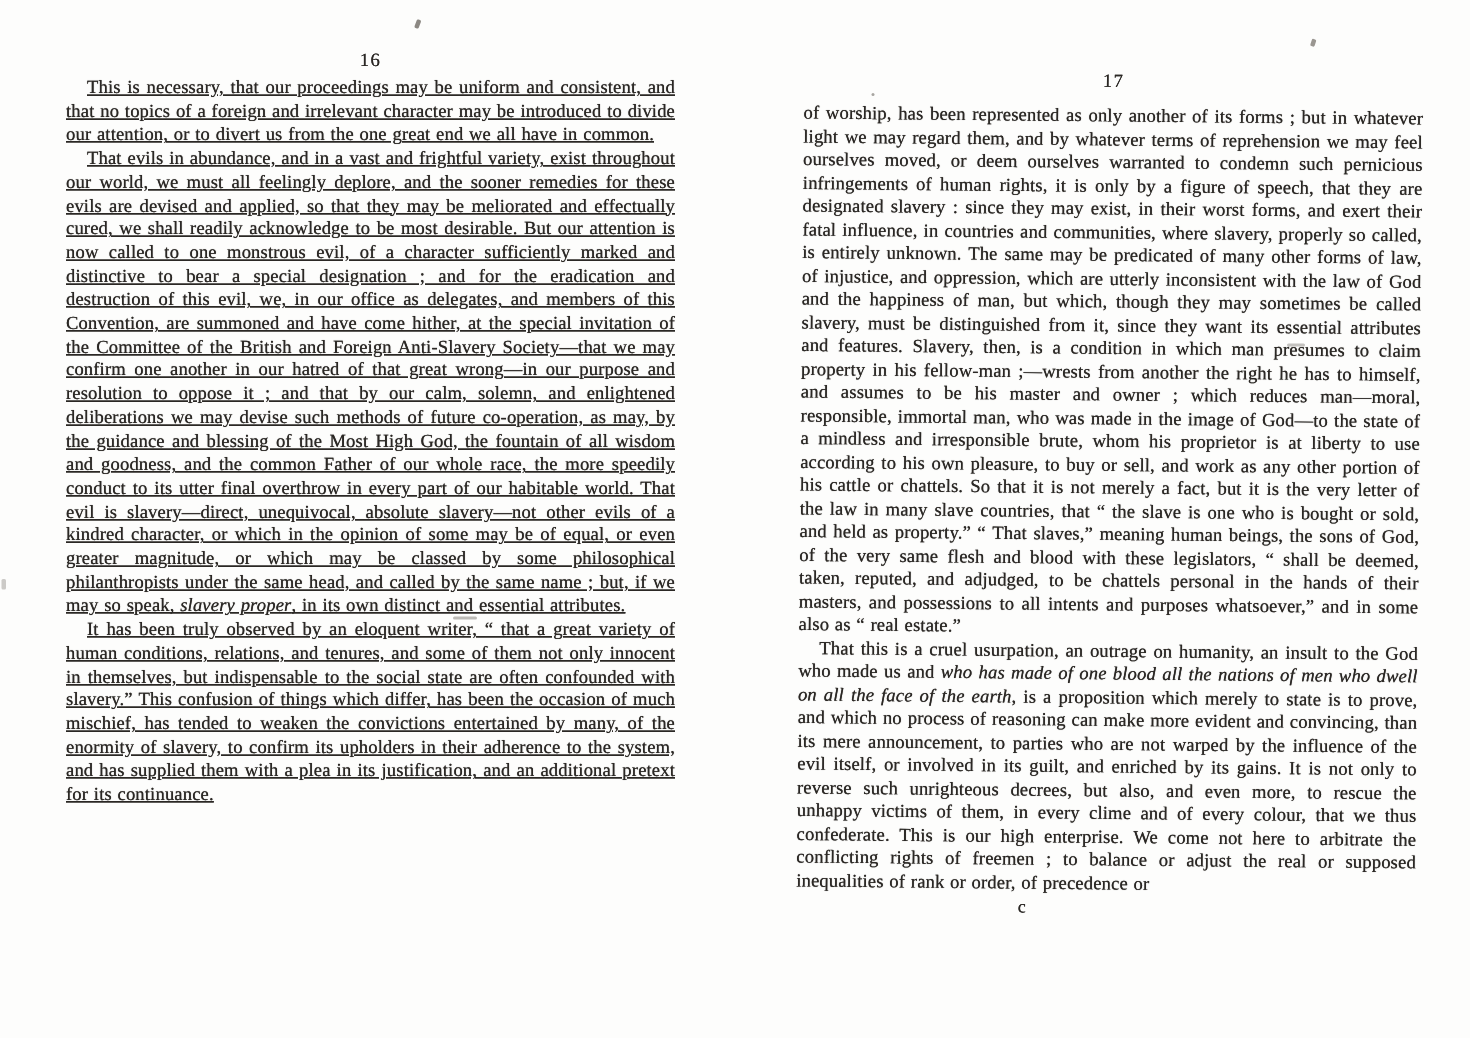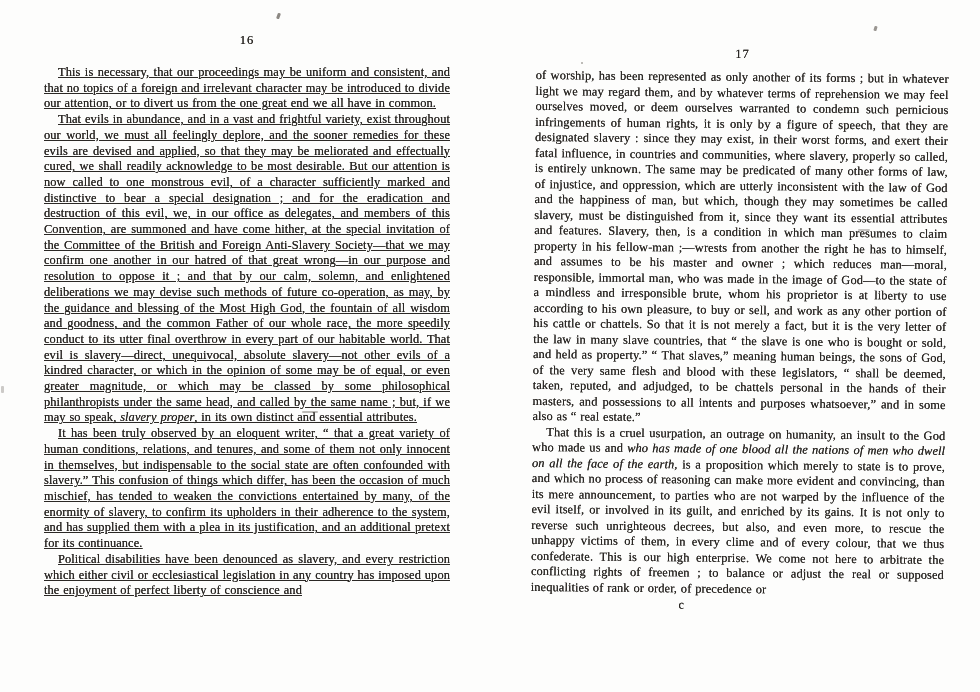--- a/index.html
+++ b/index.html
@@ -36,21 +36,21 @@
     transform-origin: 0 0;
   }
   .pageno {
     text-align: center;
     font-size: 12.5px;
     line-height: 14px;
     letter-spacing: 1px;
     color: #2b2825;
     text-shadow: 0 0 0.4px currentColor;
   }
-  .page-left .pageno { margin-bottom: 18px; }
+  .page-left .pageno { margin-bottom: 4px; }
   .page-right .pageno { margin-bottom: 9px; }
   .pagetext {
     font-size: 12.4px;
     text-align: justify;
     text-justify: inter-word;
     word-spacing: 0.6px;
     letter-spacing: 0.1px;
     text-shadow: 0 0 0.45px currentColor;
   }
   .page-left .pagetext { line-height: 15.7px; text-decoration: underline; }
@@ -86,21 +86,20 @@
 <body>
 
 <div class="spread">
 
   <section class="page page-left">
     <header class="pageno">16</header>
     <div class="pagetext">
         <p>This is necessary, that our proceedings may be uniform and consistent, and that no topics of a foreign and irrelevant character may be introduced to divide our attention, or to divert us from the one great end we all have in common.</p>
         <p>That evils in abundance, and in a vast and frightful variety, exist throughout our world, we must all feelingly deplore, and the sooner remedies for these evils are devised and applied, so that they may be meliorated and effectually cured, we shall readily acknowledge to be most desirable. But our attention is now called to one monstrous evil, of a character sufficiently marked and distinctive to bear a special designation&nbsp;; and for the eradication and destruction of this evil, we, in our office as delegates, and members of this Convention, are summoned and have come hither, at the special invitation of the Committee of the British and Foreign Anti-Slavery Society—that we may confirm one another in our hatred of that great wrong—in our purpose and resolution to oppose it&nbsp;; and that by our calm, solemn, and enlightened deliberations we may devise such methods of future co-operation, as may, by the guidance and blessing of the Most High God, the fountain of all wisdom and goodness, and the common Father of our whole race, the more speedily conduct to its utter final overthrow in every part of our habitable world. That evil is slavery—direct, unequivocal, absolute slavery—not other evils of a kindred character, or which in the opinion of some may be of equal, or even greater magnitude, or which may be classed by some philosophical philanthropists under the same head, and called by the same name&nbsp;; but, if we may so speak, <i>slavery proper</i>, in its own distinct and essential attributes.</p>
         <p>It has been truly observed by an eloquent writer, “&nbsp;that a great variety of human conditions, relations, and tenures, and some of them not only innocent in themselves, but indispensable to the social state are often confounded with slavery.” This confusion of things which differ, has been the occasion of much mischief, has tended to weaken the convictions entertained by many, of the enormity of slavery, to confirm its upholders in their adherence to the system, and has supplied them with a plea in its justification, and an additional pretext for its continuance.</p>
-        <p>Political disabilities have been denounced as slavery, and every restriction which either civil or ecclesiastical legislation in any country has imposed upon the enjoyment of perfect liberty of conscience and</p>
       </div>
   </section>
 
   <section class="page page-right">
     <header class="pageno">17</header>
     <div class="pagetext">
         <p class="noindent">of worship, has been represented as only another of its forms&nbsp;; but in whatever light we may regard them, and by whatever terms of reprehension we may feel ourselves moved, or deem ourselves warranted to condemn such pernicious infringements of human rights, it is only by a figure of speech, that they are designated slavery&nbsp;: since they may exist, in their worst forms, and exert their fatal influence, in countries and communities, where slavery, properly so called, is entirely unknown. The same may be predicated of many other forms of law, of injustice, and oppression, which are utterly inconsistent with the law of God and the happiness of man, but which, though they may sometimes be called slavery, must be distinguished from it, since they want its essential attributes and features. Slavery, then, is a condition in which man presumes to claim property in his fellow-man&nbsp;;—wrests from another the right he has to himself, and assumes to be his master and owner&nbsp;; which reduces man—moral, responsible, immortal man, who was made in the image of God—to the state of a mindless and irresponsible brute, whom his proprietor is at liberty to use according to his own pleasure, to buy or sell, and work as any other portion of his cattle or chattels. So that it is not merely a fact, but it is the very letter of the law in many slave countries, that “&nbsp;the slave is one who is bought or sold, and held as property.” “&nbsp;That slaves,” meaning human beings, the sons of God, of the very same flesh and blood with these legislators, “&nbsp;shall be deemed, taken, reputed, and adjudged, to be chattels personal in the hands of their masters, and possessions to all intents and purposes whatsoever,” and in some also as “&nbsp;real estate.”</p>
         <p>That this is a cruel usurpation, an outrage on humanity, an insult to the God who made us and <i>who has made of one blood all the nations of men who dwell on all the face of the earth</i>, is a proposition which merely to state is to prove, and which no process of reasoning can make more evident and convincing, than its mere announcement, to parties who are not warped by the influence of the evil itself, or involved in its guilt, and enriched by its gains. It is not only to reverse such unrighteous decrees, but also, and even more, to rescue the unhappy victims of them, in every clime and of every colour, that we thus confederate. This is our high enterprise. We come not here to arbitrate the conflicting rights of freemen&nbsp;; to balance or adjust the real or supposed inequalities of rank or order, of precedence or</p>
       </div>
     <div class="sig">c</div>

